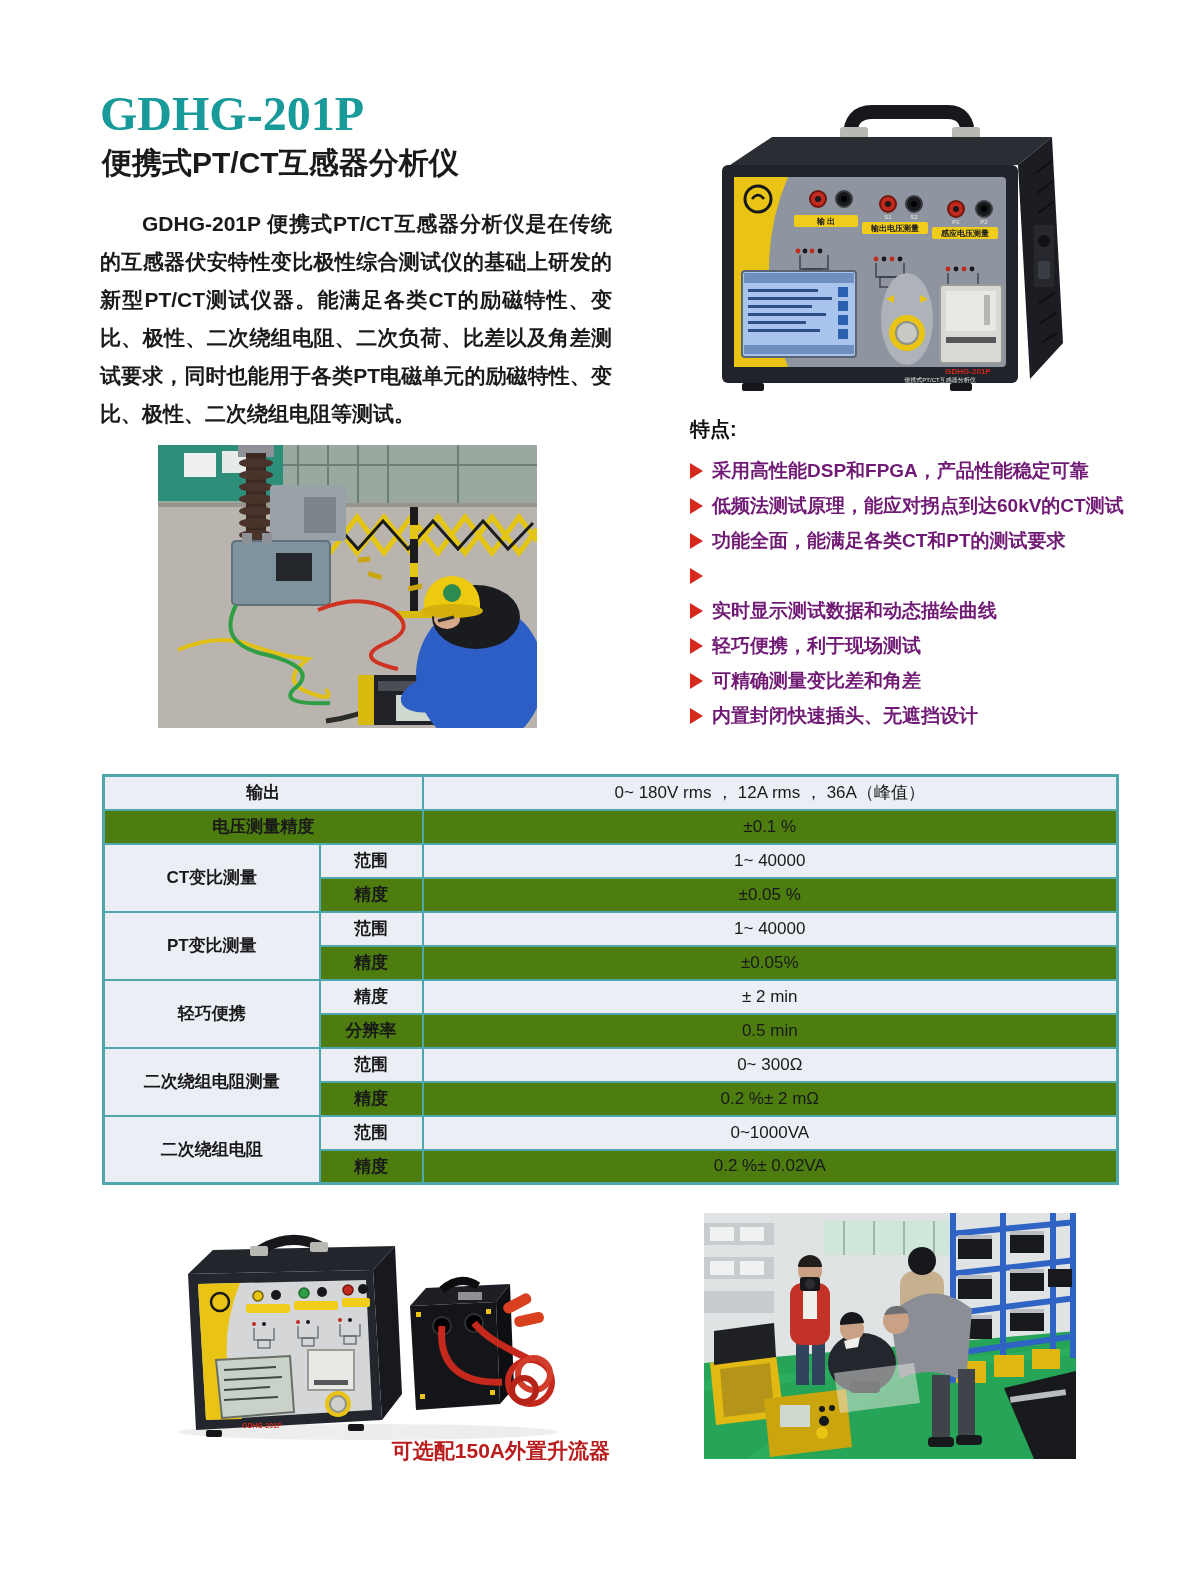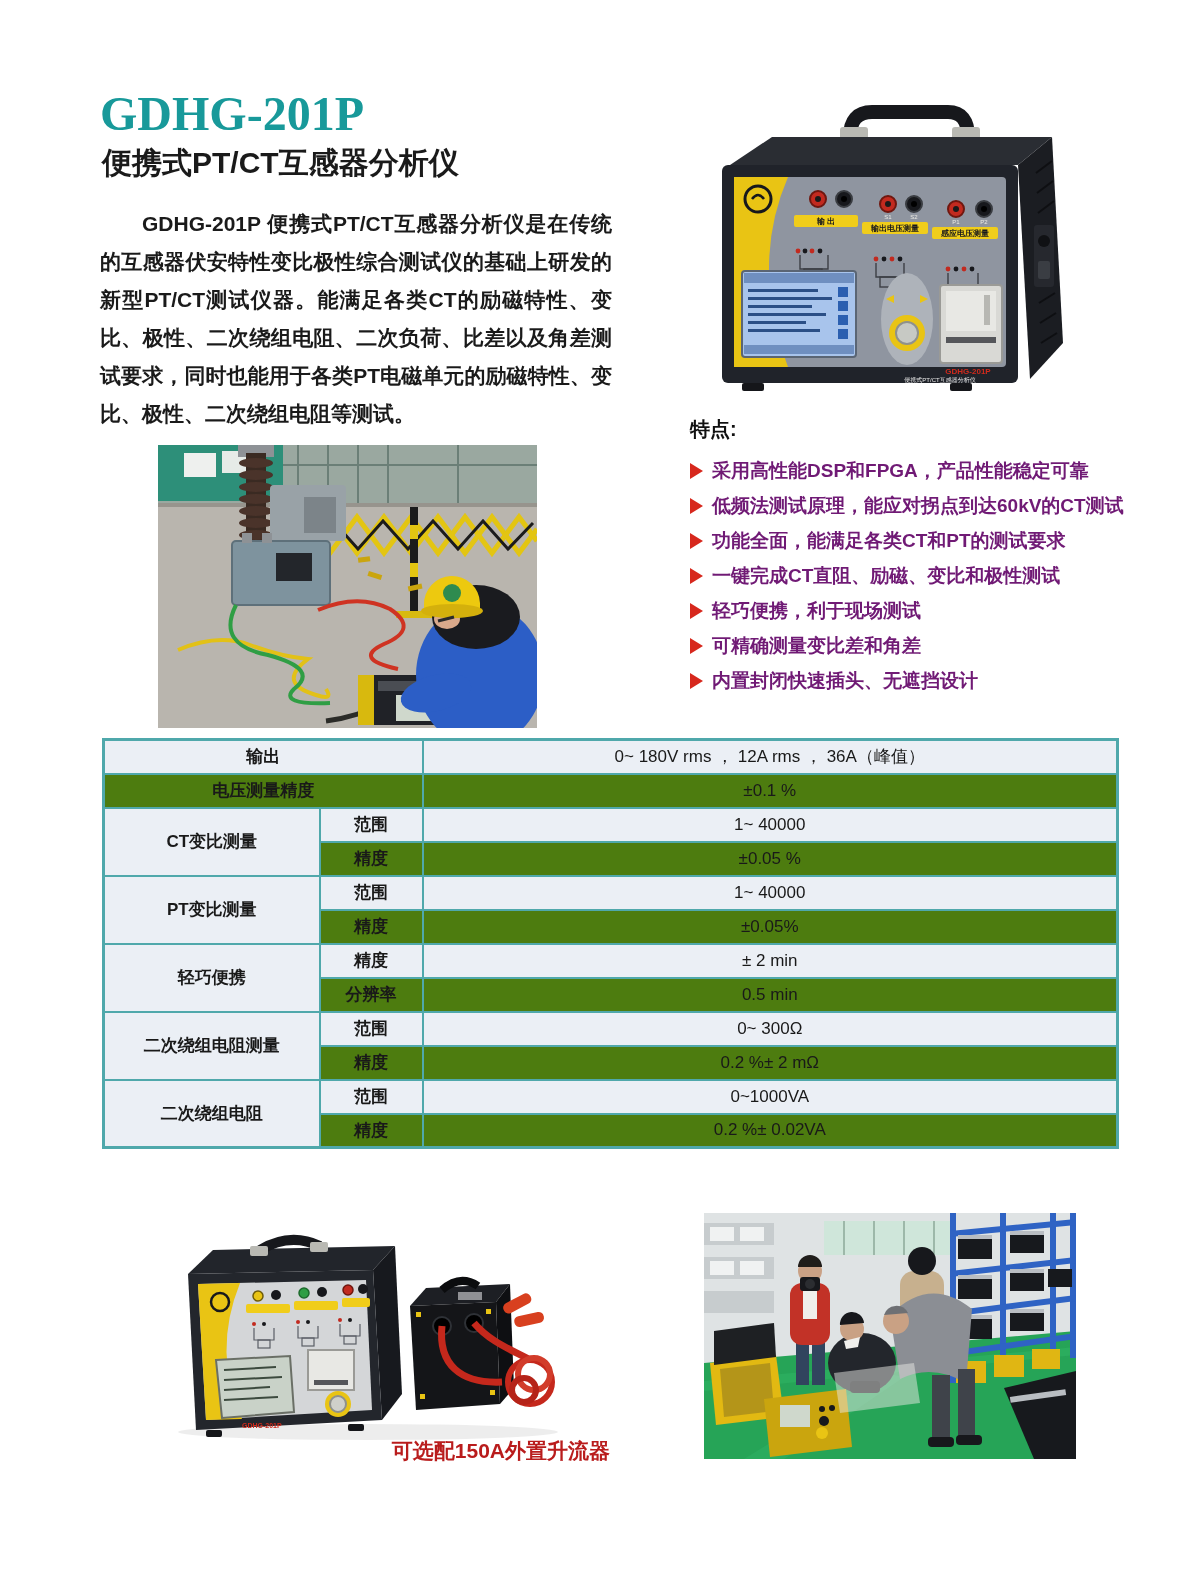--- a/index.html
+++ b/index.html
@@ -20,21 +20,21 @@
   
   .features{position:absolute;left:690px;top:416px;width:505px;}
   .features-heading{font-size:20px;font-weight:bold;color:#111;margin:0 0 10px 0;}
   .features ul{list-style:none;margin:0;padding:0;}
   .features li{display:flex;align-items:center;height:35px;}
   .tri{width:0;height:0;border-left:13px solid #d7281d;border-top:8px solid transparent;
        border-bottom:8px solid transparent;margin-right:9px;flex:0 0 auto;}
   .feat-text{font-size:19px;font-weight:600;color:#701a75;white-space:nowrap;}
 
   
-  .spec-wrap{position:absolute;left:102px;top:738px;}
+  .spec-wrap{position:absolute;left:102px;top:774px;}
   table.spec{border-collapse:collapse;table-layout:fixed;width:1014px;
              border:3px solid #4fa8ab;}
   table.spec td{border:2px solid #4fa8ab;height:30px;text-align:center;vertical-align:middle;
                 font-size:17px;color:#191919;padding:0 4px;background:#4d7c0f;}
   table.spec td.lbl{font-weight:600;}
   table.spec tr{height:34px;}
   table.spec td.lt{background:#ebeff5;}
   col.c1{width:216px;} col.c2{width:103px;} col.c3{width:695px;}
 
   
@@ -194,21 +194,24 @@
       <li>
           <span class="tri"></span>
           <span class="feat-text">低频法测试原理，能应对拐点到达60kV的CT测试</span>
         </li>
       <li>
           <span class="tri"></span>
           <span class="feat-text">功能全面，能满足各类CT和PT的测试要求</span>
         </li>
       <li>
           <span class="tri"></span>
-          <span class="feat-text">一键完成CT直阻、励磁、变比和极性测试</span>
+        </li>
+      <li>
+          <span class="tri"></span>
+          <span class="feat-text">实时显示测试数据和动态描绘曲线</span>
         </li>
       <li>
           <span class="tri"></span>
           <span class="feat-text">轻巧便携，利于现场测试</span>
         </li>
       <li>
           <span class="tri"></span>
           <span class="feat-text">可精确测量变比差和角差</span>
         </li>
       <li>

